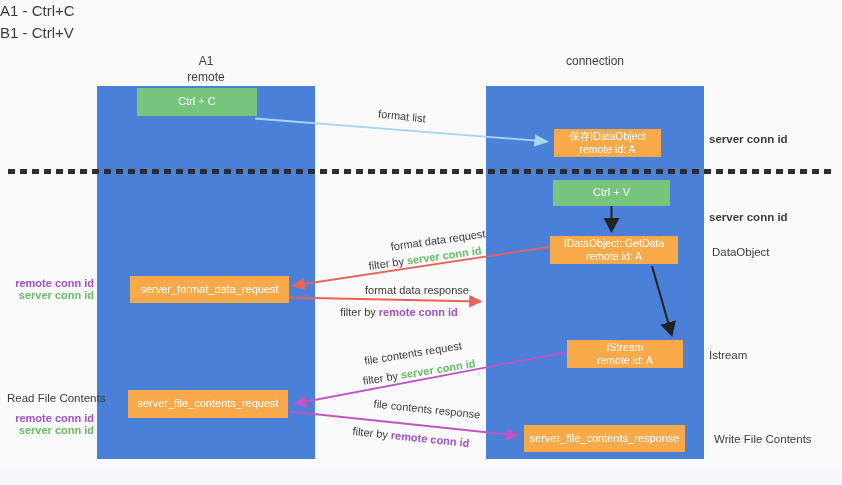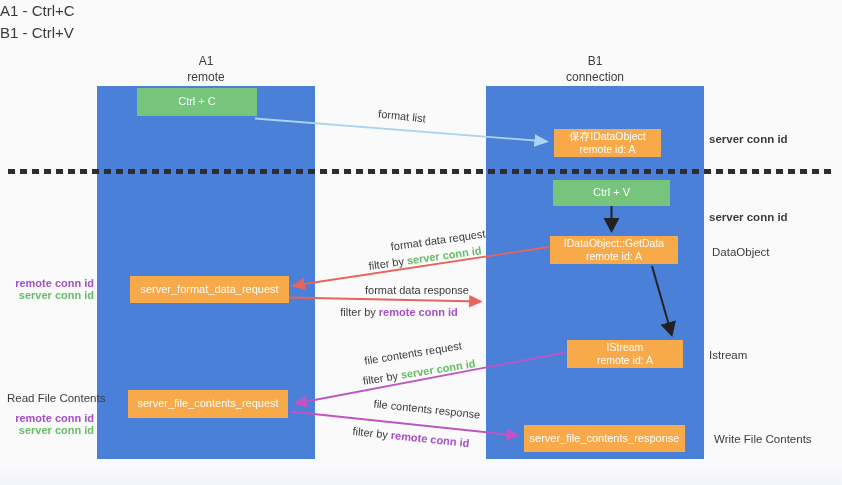--- a/index.html
+++ b/index.html
@@ -36,21 +36,20 @@
   <div class="abs title">
     <div>A1 - Ctrl+C</div>
     <div>B1 - Ctrl+V</div>
   </div>
 
   <div class="abs col-header" style="left:97px;">
     <div>A1</div>
     <div>remote</div>
   </div>
   <div class="abs col-header" style="left:486px;">
-    <div>B1</div>
     <div>connection</div>
   </div>
 
   <div class="abs lane" style="left:97px;"></div>
   <div class="abs lane" style="left:486px;"></div>
 
   <div class="abs separator"></div>
 
   <svg class="overlay" width="842" height="485" viewBox="0 0 842 485">
     <defs>

